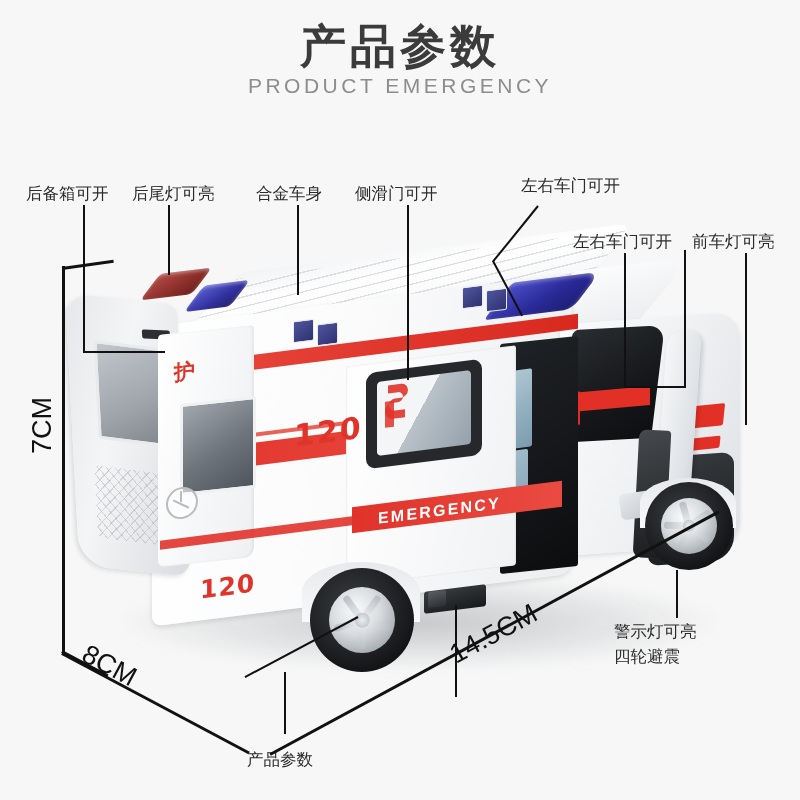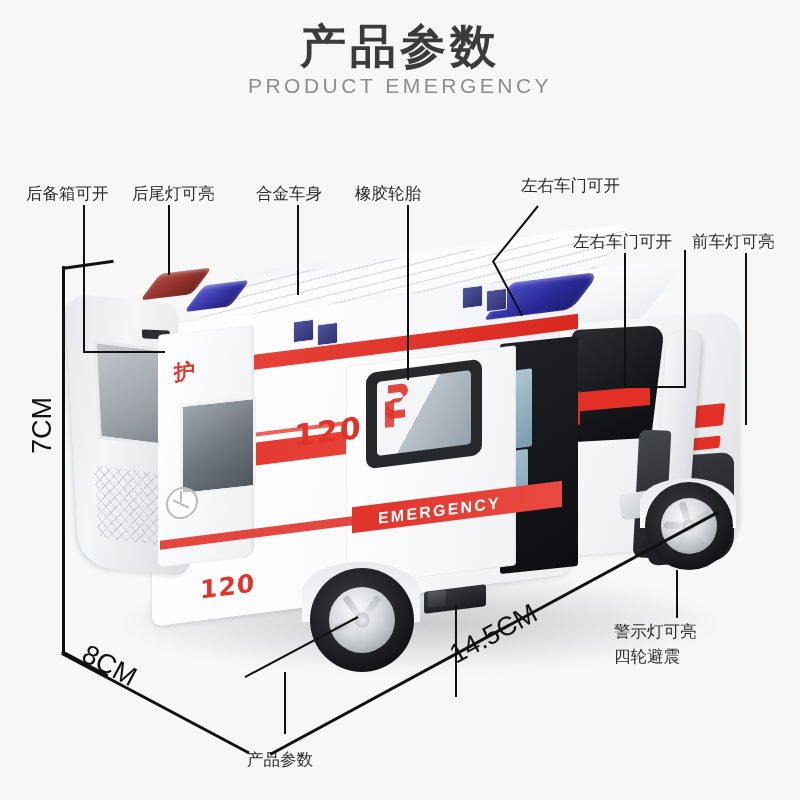--- a/index.html
+++ b/index.html
@@ -431,21 +431,21 @@
   <div class="ln lnv" style="left:676px;top:570px;height:48px;"></div>
 
   <div class="lnd" style="left:358px;top:616px;width:128px;transform:rotate(152deg);"></div>
   <div class="ln lnv" style="left:284px;top:672px;height:62px;"></div>
 
   <div class="ln lnv" style="left:455px;top:605px;height:92px;"></div>
 
   <div class="lbl" style="left:18px;top:182px;margin-left:8px;">后备箱可开</div>
   <div class="lbl" style="left:132px;top:182px;">后尾灯可亮</div>
   <div class="lbl" style="left:256px;top:182px;">合金车身</div>
-  <div class="lbl" style="left:355px;top:182px;">橡胶轮胎</div>
+  <div class="lbl" style="left:355px;top:182px;">侧滑门可开</div>
   <div class="lbl" style="left:521px;top:174px;">左右车门可开</div>
   <div class="lbl" style="left:573px;top:230px;">左右车门可开</div>
   <div class="lbl" style="left:692px;top:230px;">前车灯可亮</div>
 
   <div class="lbl two" style="left:614px;top:620px;">
     <div>警示灯可亮</div>
     <div>四轮避震</div>
   </div>
 
   <div class="lbl two" style="left:390px;top:704px;">

